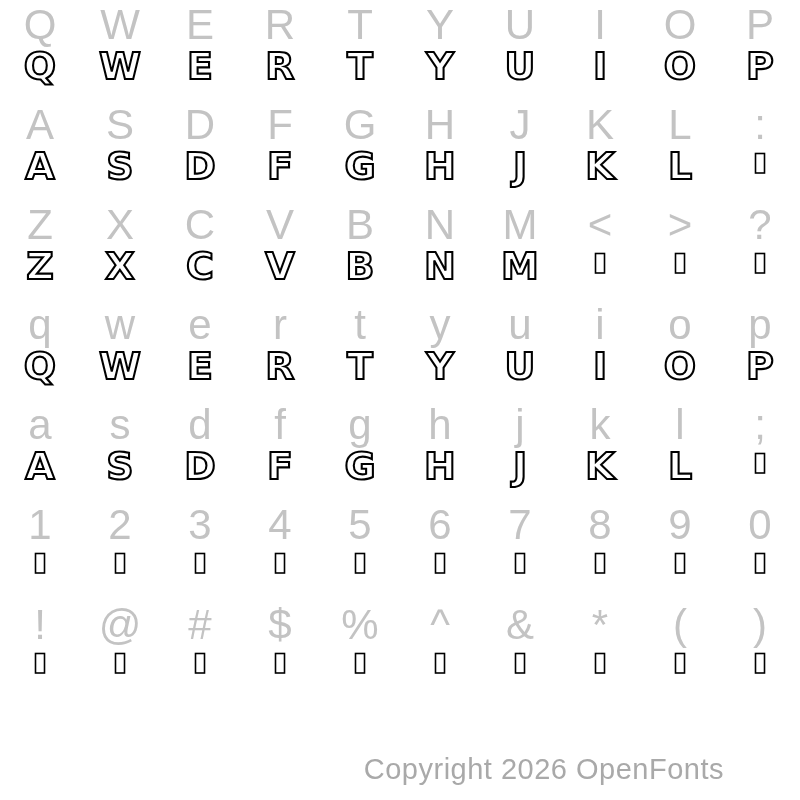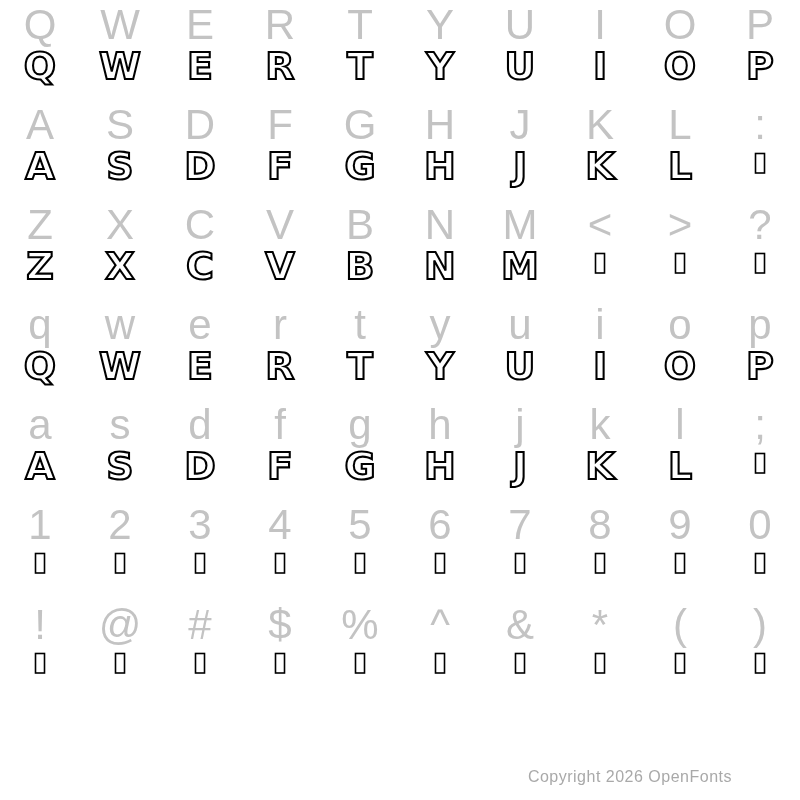--- a/index.html
+++ b/index.html
@@ -33,23 +33,23 @@
     stroke-width: 2.1px;
     text-anchor: middle;
   }
   .tofu {
     fill: none;
     stroke: #000000;
     stroke-width: 1.6px;
   }
   .copyright {
     position: absolute;
-    right: 68px;
+    right: 76px;
     bottom: 14px;
-    font-size: 16px;
+    font-size: 29px;
     letter-spacing: 0.5px;
     color: #a9a9a9;
     font-family: "Liberation Sans", sans-serif;
   }
 </style>
 </head>
 <body>
 
 <div class="specimen">
 

